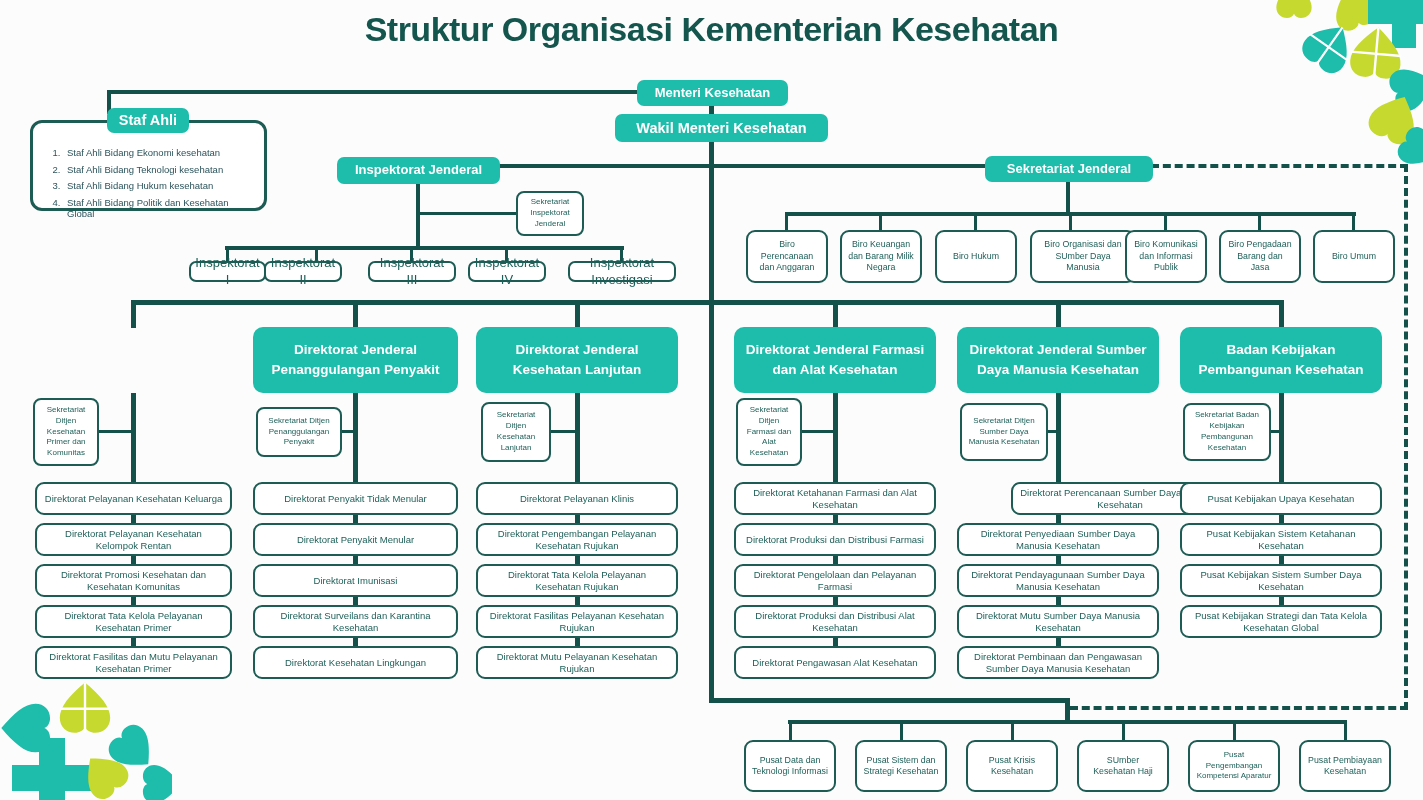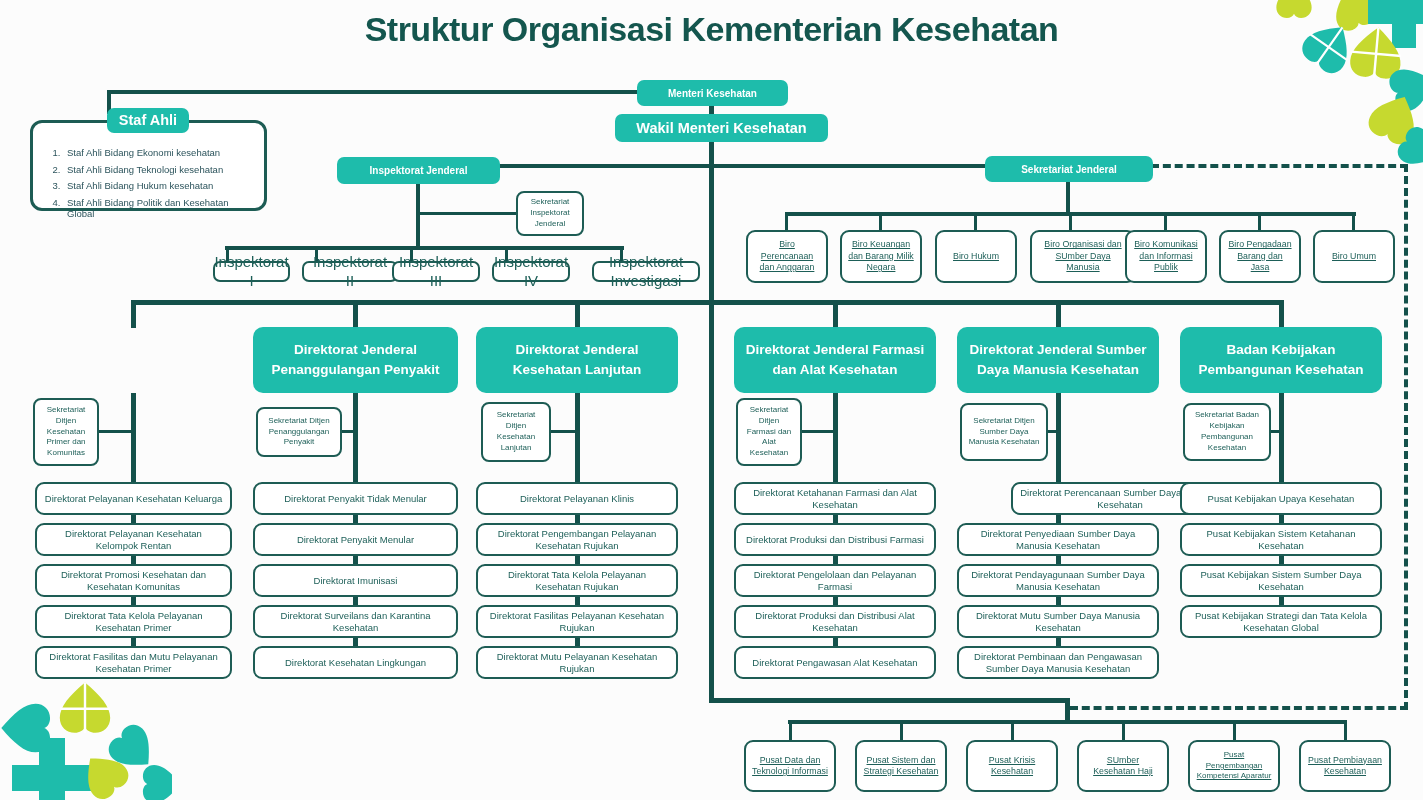--- a/index.html
+++ b/index.html
@@ -23,31 +23,31 @@
   .vl3{background:#14514b;width:3px;z-index:1;}
   .dh{border-top:4px dashed #14514b;height:0;z-index:1;}
   .dv{border-left:4px dashed #14514b;width:0;z-index:1;}
   
   .tbox{
     background:#1ebcab;color:#ffffff;font-weight:700;z-index:3;
     display:flex;align-items:center;justify-content:center;text-align:center;
     border-radius:7px;line-height:1.3;
   }
   .tbox.hdr{font-size:13.5px;line-height:1.5;border-radius:10px;padding:4px 10px;}
-  .f13{font-size:10px;}
+  .f13{font-size:13px;}
   .f14{font-size:14.5px;}
   
   .wbox{
     background:#ffffff;border:2px solid #1d5c54;border-radius:9px;z-index:2;
     color:#1d5f58;display:flex;align-items:center;justify-content:center;
     text-align:center;line-height:1.25;padding:8px 6px;
   }
   .item{font-size:9.5px;}
-  .small{font-size:8.8px;line-height:1.3;text-decoration:underline;}
-  .tiny{font-size:15px;border-radius:7px;margin-left:24px;}
+  .small{font-size:8.8px;line-height:1.3;}
+  .tiny{font-size:13px;border-radius:7px;}
   .sek{font-size:8px;line-height:1.35;border-radius:8px;}
   
   .staf-panel{
     background:#ffffff;border:3px solid #1d5c54;border-radius:12px;z-index:2;
   }
   .staf-panel ol{
     margin:24px 0 0 0;padding:0 8px 0 30px;color:#2c545c;font-size:9.5px;
   }
   .staf-panel li{margin-bottom:5.5px;padding-left:4px;}
   .orn{z-index:0;}
@@ -160,21 +160,21 @@
       <li>Staf Ahli Bidang Teknologi kesehatan</li>
       <li>Staf Ahli Bidang Hukum kesehatan</li>
       <li>Staf Ahli Bidang Politik dan Kesehatan Global</li>
     </ol>
   </div>
   <div class="b tbox f14" style="left:107px;top:108px;width:82px;height:25px">Staf Ahli</div>
 
   <div class="b tbox f13" style="left:337px;top:157px;width:163px;height:27px">Inspektorat Jenderal</div>
   <div class="b wbox sek" style="left:516px;top:191px;width:68px;height:45px">Sekretariat Inspektorat Jenderal</div>
   <div class="b wbox tiny" style="left:189px;top:261px;width:77px;height:21px">Inspektorat I</div>
-  <div class="b wbox tiny" style="left:278px;top:261px;width:96px;height:21px">Inspektorat II</div>
+  <div class="b wbox tiny" style="left:264px;top:261px;width:78px;height:21px">Inspektorat II</div>
   <div class="b wbox tiny" style="left:368px;top:261px;width:88px;height:21px">Inspektorat III</div>
   <div class="b wbox tiny" style="left:468px;top:261px;width:78px;height:21px">Inspektorat IV</div>
   <div class="b wbox tiny" style="left:568px;top:261px;width:108px;height:21px">Inspektorat Investigasi</div>
 
   <div class="b tbox f13" style="left:985px;top:156px;width:168px;height:26px">Sekretariat Jenderal</div>
   <div class="b wbox small" style="left:746px;top:230px;width:82px;height:53px">Biro Perencanaan dan Anggaran</div>
   <div class="b wbox small" style="left:840px;top:230px;width:82px;height:53px">Biro Keuangan dan Barang Milik Negara</div>
   <div class="b wbox small" style="left:935px;top:230px;width:82px;height:53px">Biro Hukum</div>
   <div class="b wbox small" style="left:1030px;top:230px;width:106px;height:53px">Biro Organisasi dan SUmber Daya Manusia</div>
   <div class="b wbox small" style="left:1125px;top:230px;width:82px;height:53px">Biro Komunikasi dan Informasi Publik</div>

